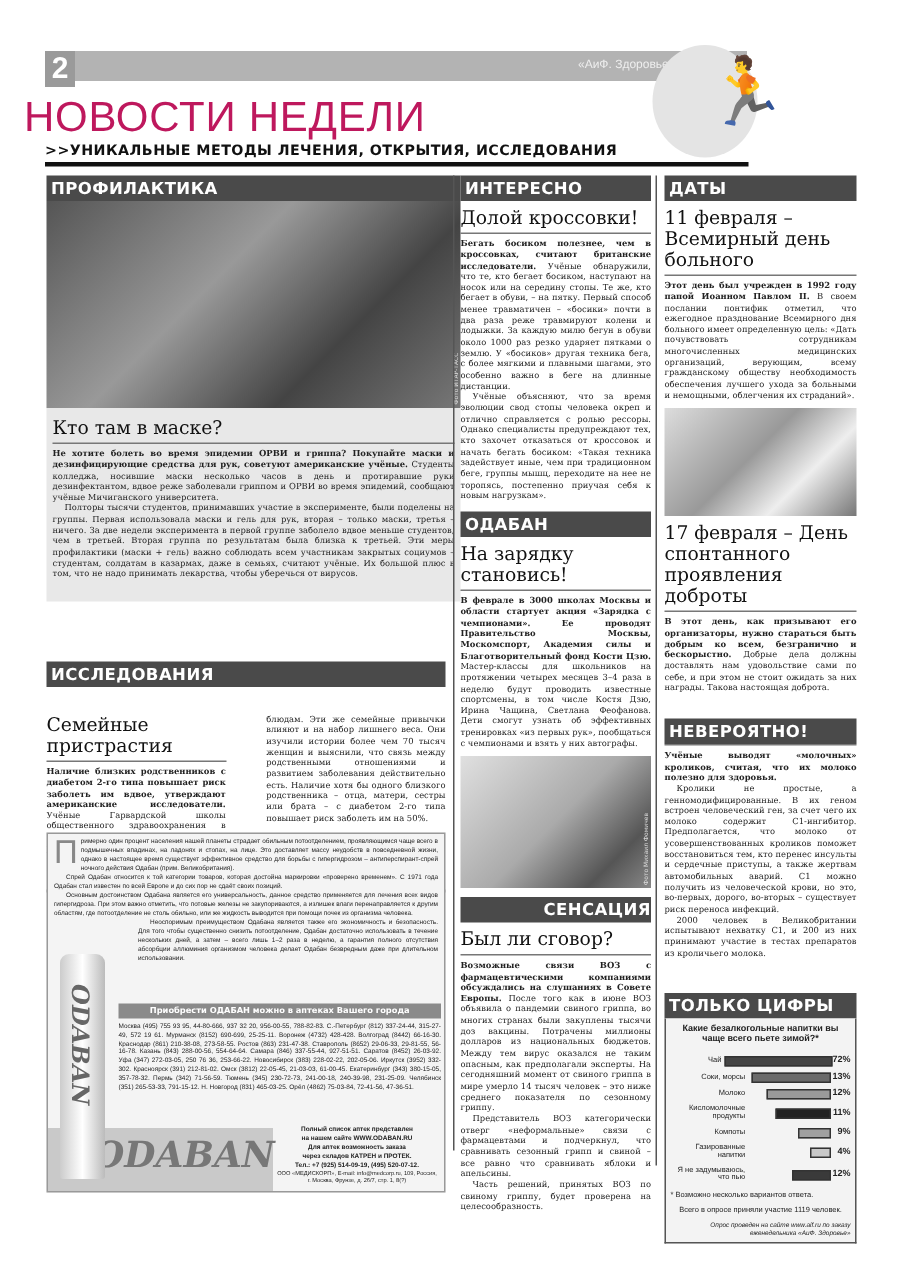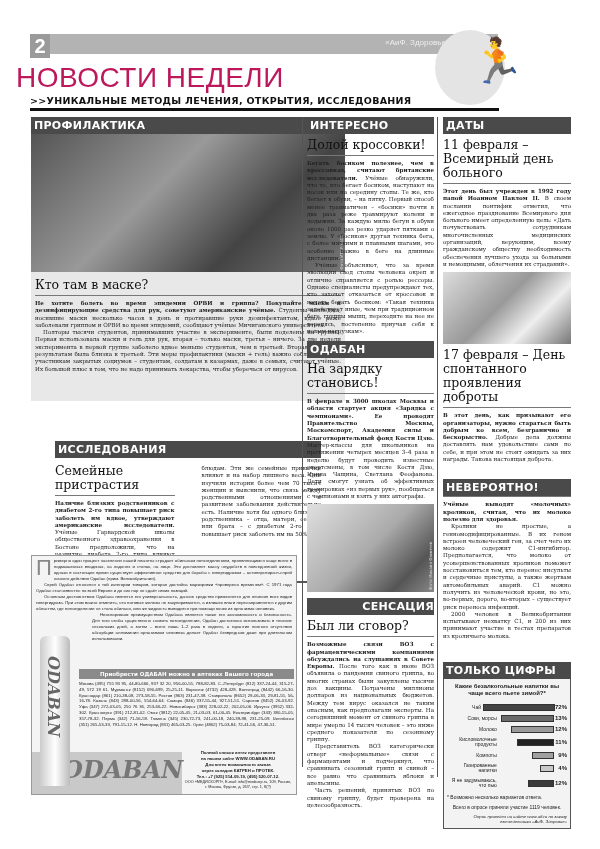--- a/index.html
+++ b/index.html
@@ -56,36 +56,36 @@
 
 <div class="topbar"></div>
 <div class="page-num">2</div>
 <div class="pubinfo">«АиФ. Здоровье» № 7, 2010</div>
 <div class="runner"></div>
 <div class="runner-fig">🏃</div>
 <h1 class="page-title">НОВОСТИ НЕДЕЛИ</h1>
 <div class="subtitle">&gt;&gt;УНИКАЛЬНЫЕ МЕТОДЫ ЛЕЧЕНИЯ, ОТКРЫТИЯ, ИССЛЕДОВАНИЯ</div>
 <div class="rule"></div>
 
-<div class="col" style="left:31px; top:117px; width:314px;">
+<div class="col" style="left:31px; top:117px; width:276px;">
   <div class="band big">ПРОФИЛАКТИКА</div>
   <div class="photo" style="height:138px;">
     <span class="photo-cap">Фото ИТАР-ТАСС</span>
   </div>
   <div style="background:#e8e8e8; padding:2px 4px 5px; height:129px;">
     <div class="head">Кто там в маске?</div>
     <div class="hr"></div>
     <p><b>Не хотите болеть во время эпидемии ОРВИ и гриппа? Покупайте маски и дезинфицирующие средства для рук, советуют американские учёные.</b> <span>Студенты колледжа, носившие маски несколько часов в день и протиравшие руки дезинфектантом, вдвое реже заболевали гриппом и ОРВИ во время эпидемий, сообщают учёные Мичиганского университета.</span></p>
     <p class="ind">Полторы тысячи студентов, принимавших участие в эксперименте, были поделены на группы. Первая использовала маски и гель для рук, вторая – только маски, третья – ничего. За две недели эксперимента в первой группе заболело вдвое меньше студентов, чем в третьей. Вторая группа по результатам была близка к третьей. Эти меры профилактики (маски + гель) важно соблюдать всем участникам закрытых социумов – студентам, солдатам в казармах, даже в семьях, считают учёные. Их большой плюс в том, что не надо принимать лекарства, чтобы уберечься от вирусов.</p>
   </div>
 </div>
 
-<div class="col" style="left:31px; top:441px; width:266px;margin-left:24px;">
+<div class="col" style="left:31px; top:441px; width:266px;">
   <div class="band big">ИССЛЕДОВАНИЯ</div>
-  <div style="display:flex; gap:27px; padding-top:2px;">
+  <div style="display:flex; gap:27px; padding-top:14px;">
     <div style="width:128px;">
       <div class="head">Семейные пристрастия</div>
       <div class="hr"></div>
       <p><b>Наличие близких родственников с диабетом 2-го типа повышает риск заболеть им вдвое, утверждают американские исследователи.</b> <span>Учёные Гарвардской школы общественного здравоохранения в Бостоне предположили, что на развитие диабета 2-го типа влияют семейные пристрастия к определённым</span></p>
     </div>
     <div style="width:128px; padding-top:5px;">
       <p>блюдам. Эти же семейные привычки влияют и на набор лишнего веса. Они изучили истории более чем 70 тысяч женщин и выяснили, что связь между родственными отношениями и развитием заболевания действительно есть. Наличие хотя бы одного близкого родственника – отца, матери, сестры или брата – с диабетом 2-го типа повышает риск заболеть им на 50%.</p>
     </div>
   </div>
   <div style="height:2px; background:#555; margin-top:8px;"></div>

